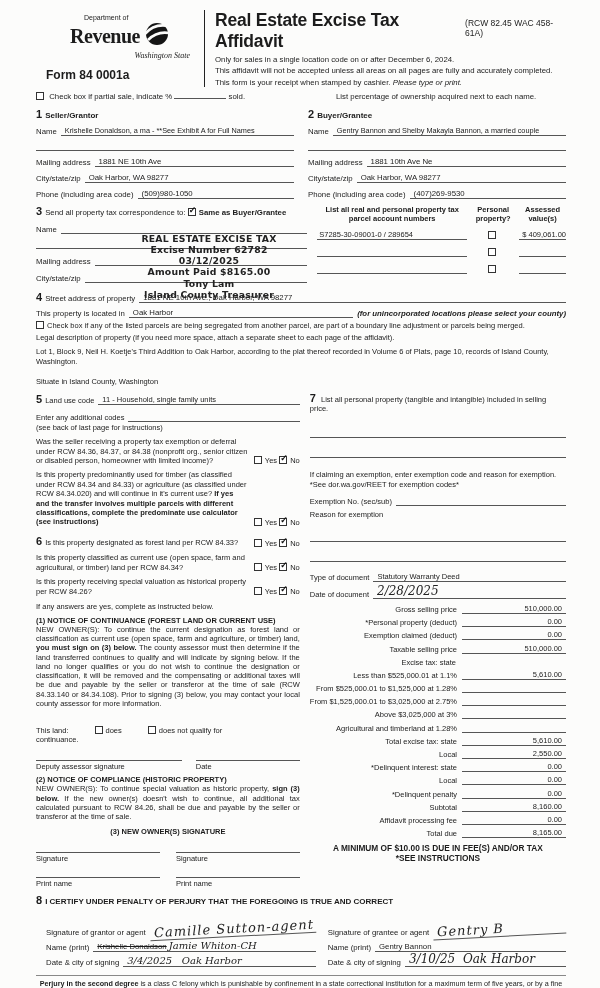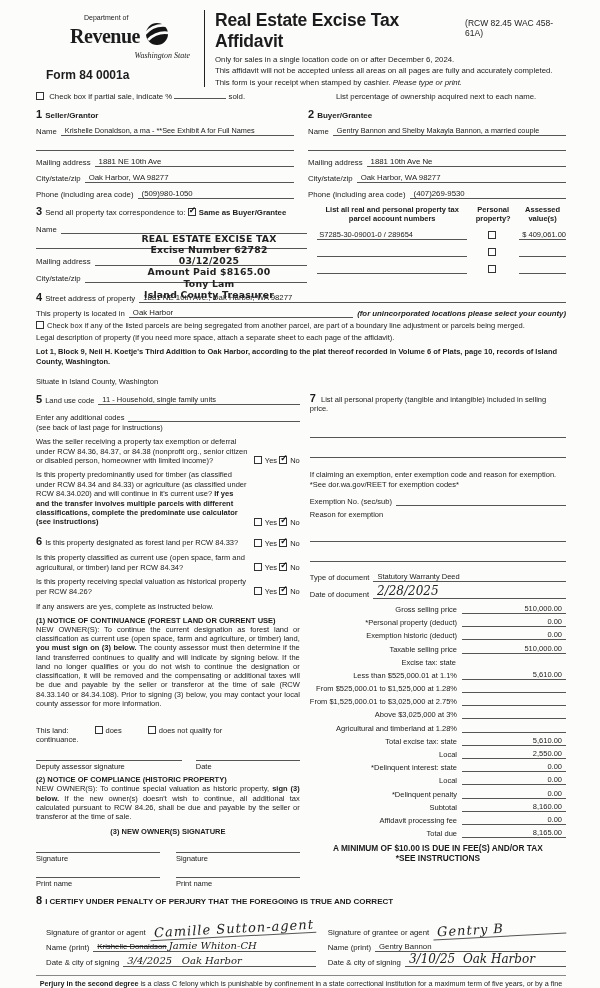--- a/index.html
+++ b/index.html
@@ -45,21 +45,21 @@
   .pc-hdr { display:flex; font-weight:bold; text-align:center; }
   .pc-hdr .c1 { width:150px; } .pc-hdr .c2 { width:52px; } .pc-hdr .c3 { flex:1; }
   .pc-row { display:flex; align-items:flex-end; height:17px; }
   .pc-row .c1 { width:150px; border-bottom:1px solid #555; padding-left:2px; white-space:nowrap;}
   .pc-row .c2 { width:52px; text-align:center; }
   .pc-row .c3 { flex:1; border-bottom:1px solid #555; padding-left:3px; white-space:nowrap;}
   .sec4 { font-size:7.8px; margin-top:8px; }
   .sec4 .row { height:12px; margin-top:3px; }
   .unincorp { font-weight:bold; font-style:italic; white-space:nowrap; margin-left:4px; }
   .para { font-size:7.5px; line-height:1.3; margin-top:3px; }
-  .legal { margin-top:4px;font-weight:bold; }
+  .legal { margin-top:4px; }
   .situate { margin-top:10px; margin-bottom:6px; }
   .main2 { display:flex; gap:10px; margin-top:4px; }
   .mleft { width:292px; font-size:7.5px; }
   .mright { flex:1; font-size:7.5px; }
   .q { display:flex; margin-top:5px; }
   .q .qt { flex:1; line-height:1.25; padding-right:6px; }
   .q .yn { white-space:nowrap; align-self:flex-end; }
   .bold { font-weight:bold; }
   .seehdr { margin-top:1px; }
   .ntitle { font-weight:bold; margin-top:4px; }
@@ -337,21 +337,21 @@
       <div style="margin-top:2px;">
         <div class="taxrow">
             <span class="taxlbl">Gross selling price</span>
             <span class="taxval">510,000.00</span>
           </div>
         <div class="taxrow">
             <span class="taxlbl">*Personal property (deduct)</span>
             <span class="taxval">0.00</span>
           </div>
         <div class="taxrow">
-            <span class="taxlbl">Exemption historic (deduct)</span>
+            <span class="taxlbl">Exemption claimed (deduct)</span>
             <span class="taxval">0.00</span>
           </div>
         <div class="taxrow">
             <span class="taxlbl">Taxable selling price</span>
             <span class="taxval">510,000.00</span>
           </div>
         <div class="taxrow">
             <span class="taxlbl" style="padding-right:60px;">Excise tax: state</span>
             <span class="taxval noline" style="width:50px;"></span>
           </div>

